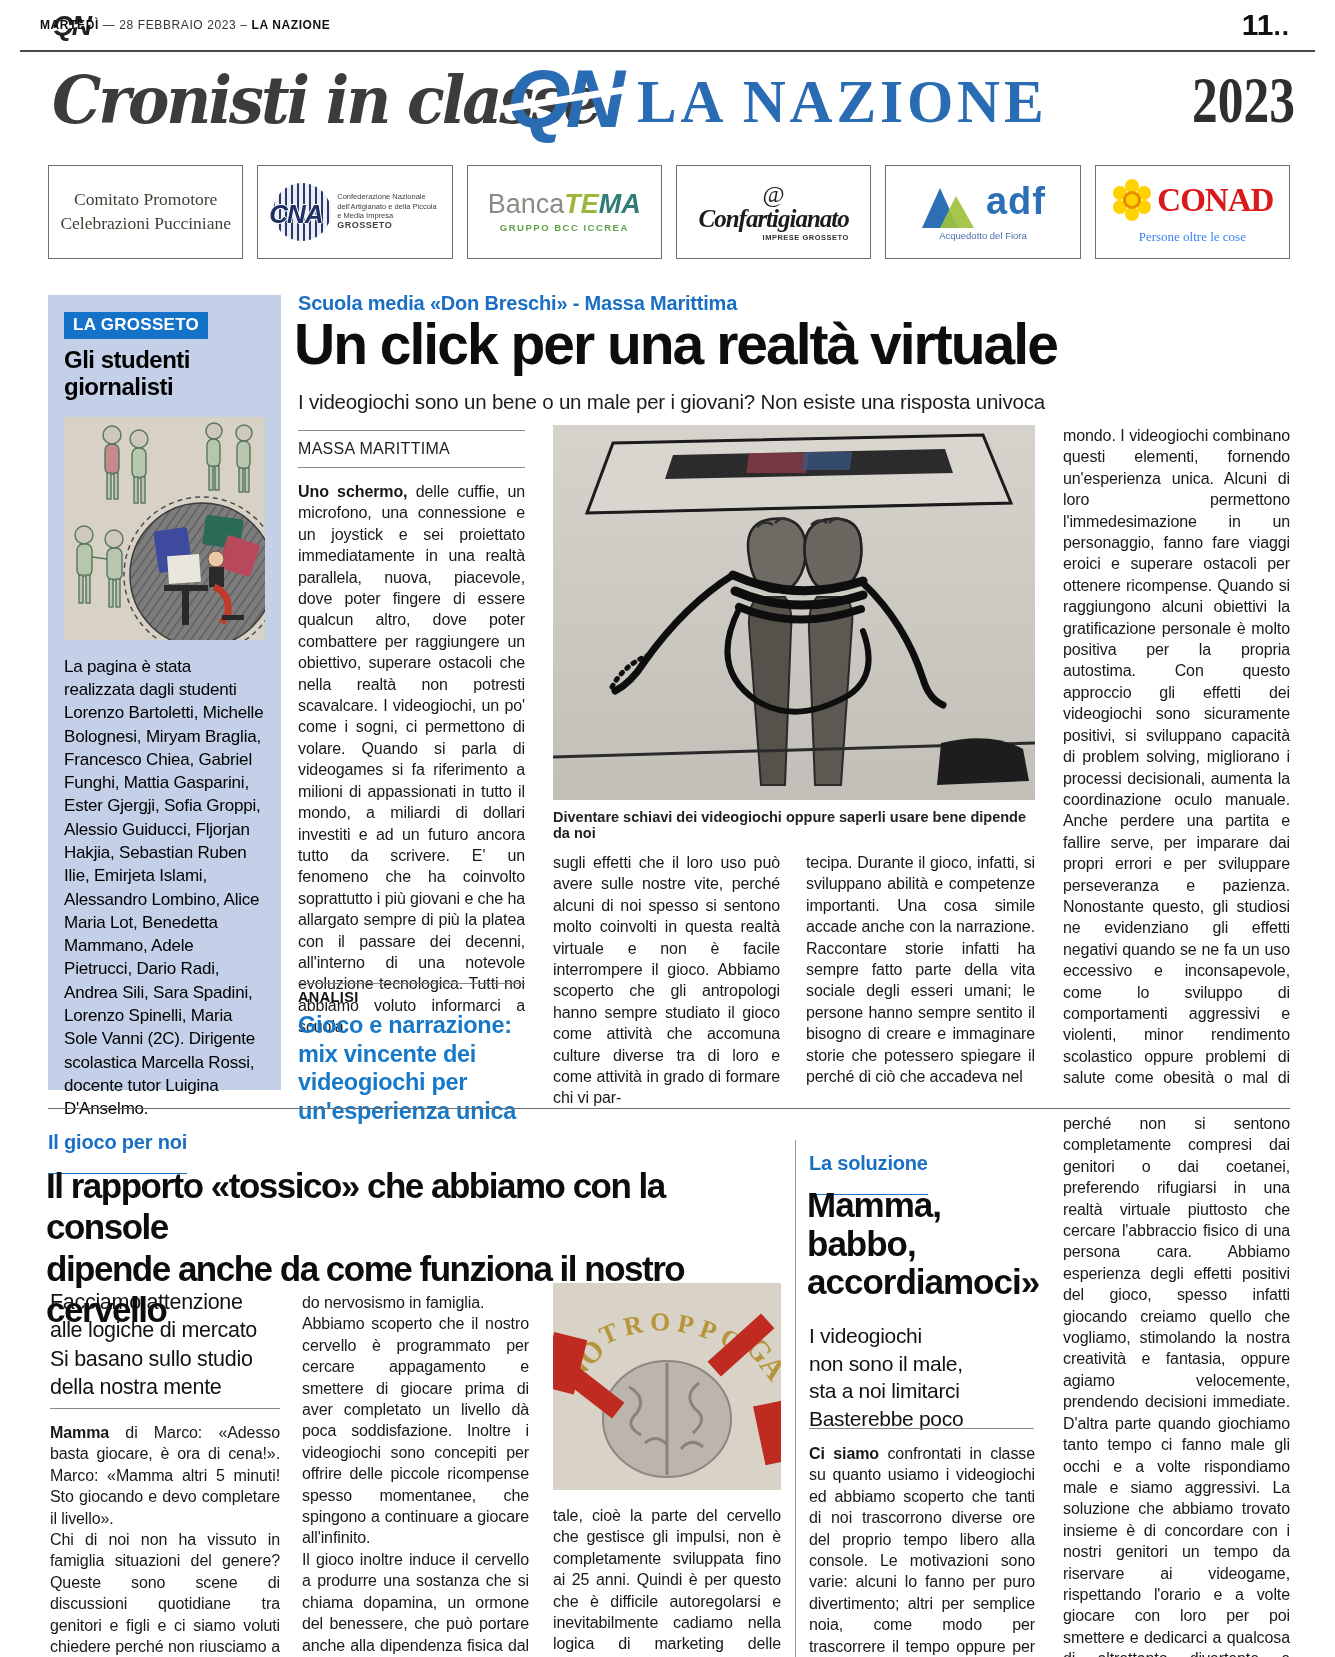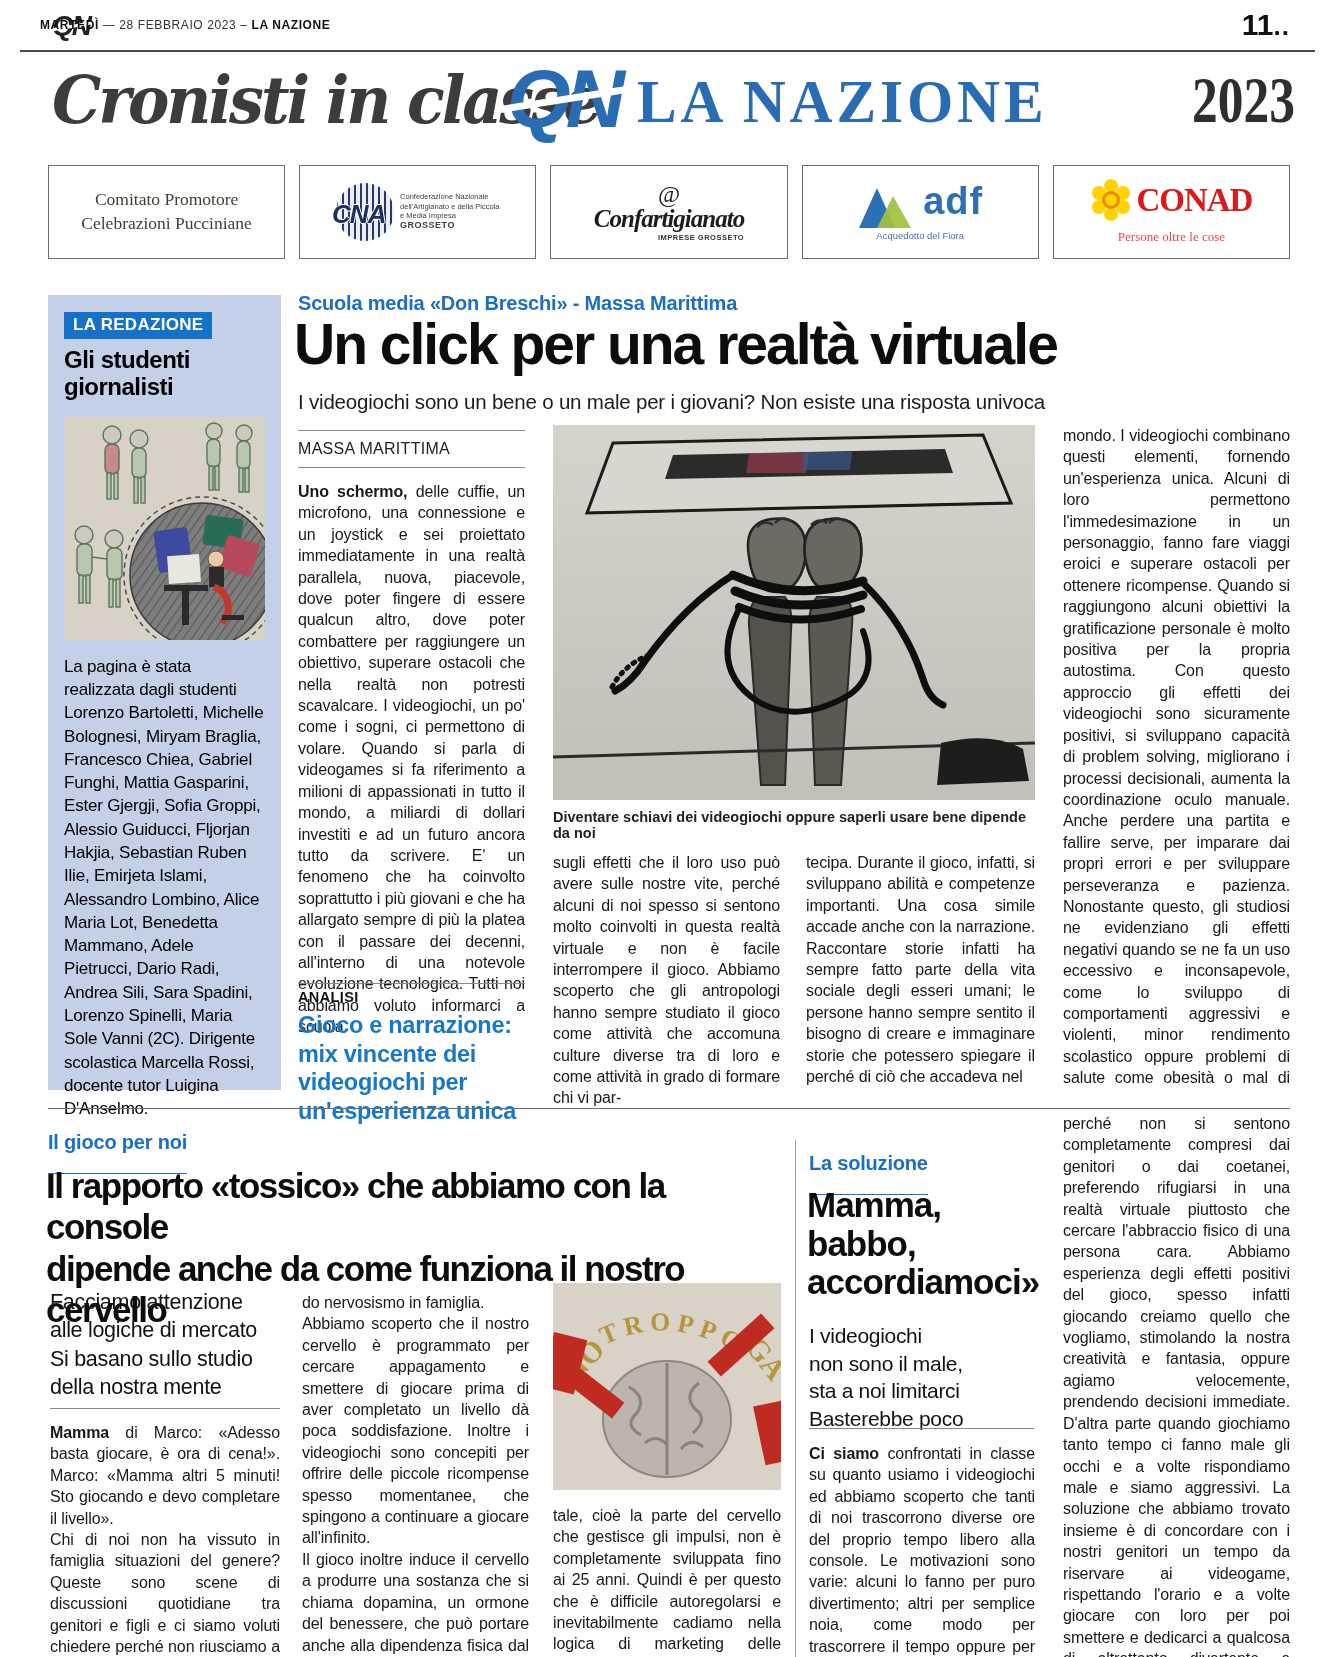--- a/index.html
+++ b/index.html
@@ -74,21 +74,21 @@
   .tema-sub { font-size:9.5px; font-weight:bold; color:#5fa046; letter-spacing:1.5px; text-align:center; margin-top:4px; }
   .conf-at { font-family:"Liberation Serif",serif; font-size:24px; color:#222; text-align:center; line-height:1; }
   .conf-name { font-family:"Liberation Serif",serif; font-style:italic; font-weight:bold; font-size:25px; color:#1c1c1c; letter-spacing:-1px; line-height:1.05; }
   .conf-sub { font-size:7.5px; font-weight:bold; color:#333; text-align:right; letter-spacing:.5px; }
   .adf-wrap { display:flex; gap:8px; }
   .adf-word { font-size:38px; font-weight:bold; color:#2d6fb5; letter-spacing:1px; line-height:.9; }
   .adf-sub { font-size:9.5px; color:#4a6fae; text-align:center; margin-top:2px; }
   .conad-wrap { text-align:center; }
   .conad-row { display:flex; align-items:center; justify-content:center; gap:4px; }
   .conad-word { font-family:"Liberation Serif",serif; font-size:33px; font-weight:bold; color:#da1a1a; letter-spacing:-1px; }
-  .conad-sub { font-size:13px; color:#ef4444; margin-top:8px; font-family:"Liberation Serif",serif; }
+  .conad-sub { font-size:13px; color:#3b82f6; margin-top:8px; font-family:"Liberation Serif",serif; }
 
   
   .sidebar { position:absolute; left:48px; top:295px; width:233px; height:795px; background:#c4cfe8; }
   .side-inner { padding:17px 16px; }
   .badge { display:inline-block; background:#1472c8; color:#fff; font-weight:bold; font-size:17px; padding:3px 9px 4px; letter-spacing:.3px; }
   .side-title { font-size:24px; font-weight:bold; line-height:1.12; margin-top:8px; color:#000000; letter-spacing:-.5px; }
   .side-image { margin-top:16px; width:201px; height:223px; display:block; }
   .side-body { margin-top:15px; font-size:17px; line-height:1.37; color:#000000; font-weight:500; letter-spacing:-.2px; }
 
   
@@ -170,20 +170,26 @@
     <div class="sponsor">
       <div class="cna-wrap">
         <div class="cna-globe"></div>
         <div class="cna-word">CNA</div>
         <div class="cna-desc">
           <div>Confederazione Nazionale</div>
           <div>dell'Artigianato e della Piccola</div>
           <div>e Media Impresa</div>
           <div class="city">GROSSETO</div>
         </div>
+      </div>
+    </div>
+    <div class="sponsor">
+      <div>
+        <div class="tema-line"><span class="tema-banca">Banca</span><span class="tema-te">TE</span><span class="tema-ma">MA</span></div>
+        <div class="tema-sub">GRUPPO BCC ICCREA</div>
       </div>
     </div>
     <div class="sponsor">
       <div>
         <div class="conf-at">@</div>
         <div class="conf-name">Confartigianato</div>
         <div class="conf-sub">IMPRESE GROSSETO</div>
       </div>
     </div>
     <div class="sponsor">
@@ -212,21 +218,21 @@
           </svg>
           <div class="conad-word">CONAD</div>
         </div>
         <div class="conad-sub">Persone oltre le cose</div>
       </div>
     </div>
   </div>
 
   <div class="sidebar">
     <div class="side-inner">
-      <div class="badge">LA REDAZIONE</div>
+      <div class="badge">LA GROSSETO</div>
       <div class="side-title">Gli studenti giornalisti</div>
       <svg class="side-image" viewBox="0 0 201 223">
         <rect width="201" height="223" fill="#d8d2c6"></rect>
 
         <defs>
           <pattern id="scr" width="7" height="7" patternUnits="userSpaceOnUse" patternTransform="rotate(35)">
             <rect width="7" height="7" fill="#7d7d7d"></rect>
               <line x1="0" y1="0" x2="0" y2="7" stroke="#5a5a5a" stroke-width="2.4"></line>
           </pattern>
         </defs>

